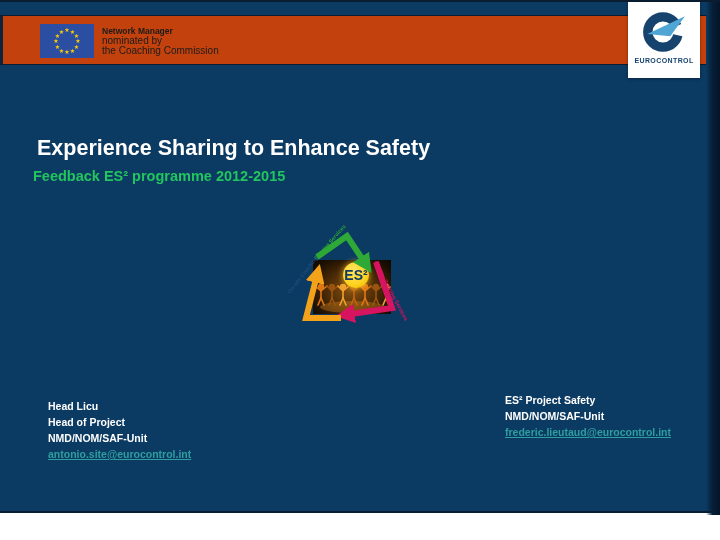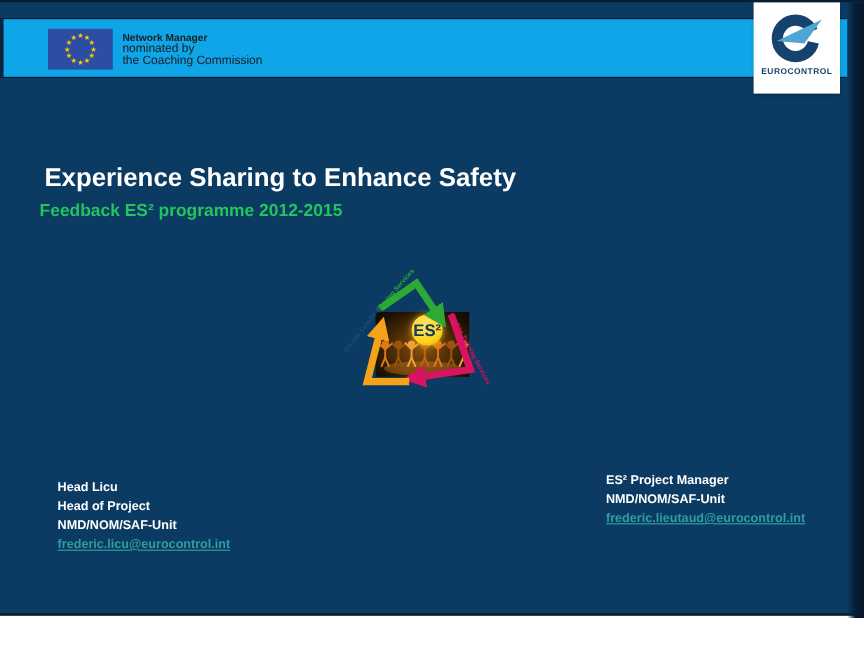--- a/index.html
+++ b/index.html
@@ -12,21 +12,21 @@
   .slide{
     position:absolute;left:0;top:0;width:720px;height:513px;
     background:#0B3A63;
     border-top:2px solid #0a1c30;
     border-bottom:2px solid #0a1c30;
     box-sizing:border-box;
   }
   
   .top-strip{position:absolute;left:0;top:0;width:720px;height:13px;background:#0B3A63;}
   .header-band{
-    position:absolute;left:0;top:13px;width:706px;height:50px;background:#0ea5e9;
+    position:absolute;left:0;top:13px;width:706px;height:50px;background:#c2410c;
     border-left:3px solid #10233c;border-top:1px solid #0a1c30;border-bottom:1px solid #0a1c30;
     box-sizing:border-box;
   }
   .eu-logo-wrap{position:absolute;left:37px;top:8px;display:flex;align-items:center;}
   .eu-flag{width:54px;height:34px;background:#2B4EA2;position:relative;flex:0 0 auto;}
   .eu-flag svg{position:absolute;left:0;top:0;}
   .nm-text{margin-left:8px;color:#1c1c1c;line-height:10px;}
   .nm-title{font-weight:bold;font-size:8.5px;}
   .nm-line{font-size:10px;}
   
@@ -214,23 +214,23 @@
 
     <span class="tri-label top">Sharing Services</span>
     <span class="tri-label left">On-site Coaching</span>
     <span class="tri-label right">On-Site Training Services</span>
   </div>
 
   <div class="contact left">
     <div>Head Licu</div>
     <div>Head of Project</div>
     <div>NMD/NOM/SAF-Unit</div>
-    <div><a href="#">frederic.licu@eurocontrol.int</a></div>
+    <div><a href="#">antonio.site@eurocontrol.int</a></div>
   </div>
 
   <div class="contact right">
-    <div>ES² Project Manager</div>
+    <div>ES² Project Safety</div>
     <div>NMD/NOM/SAF-Unit</div>
     <div><a href="#">frederic.lieutaud@eurocontrol.int</a></div>
   </div>
 
   <div class="right-shadow"></div>
 </div>
 
 </body></html>

